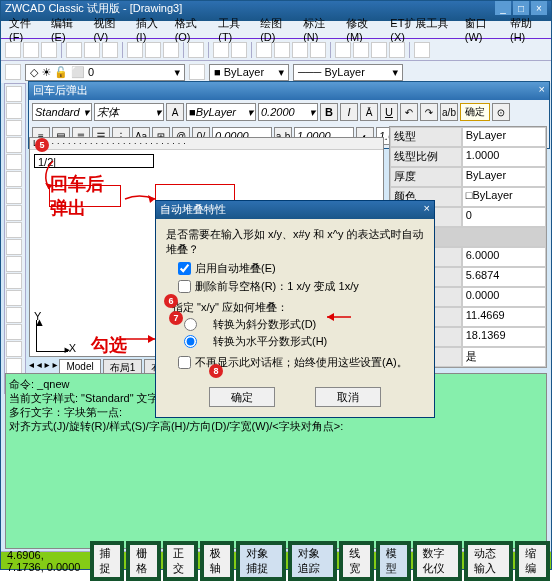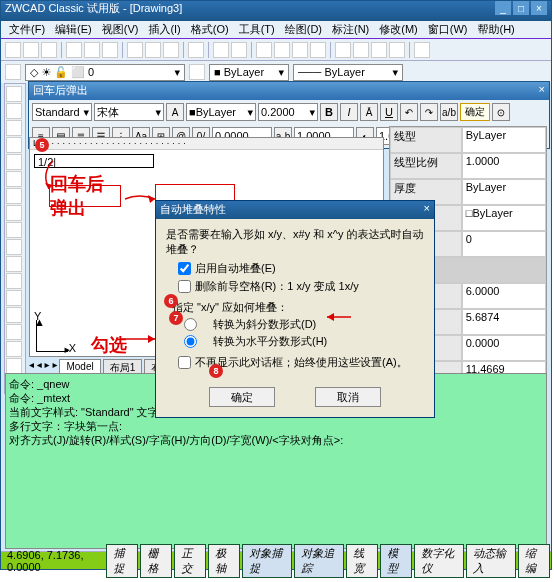--- a/index.html
+++ b/index.html
@@ -11,44 +11,44 @@
 .menu-bar { background: #e8f0f8; height: 18px; display: flex; align-items: center; padding: 0 4px; gap: 2px; border-bottom: 1px solid #6d28d9; }
 .menu-bar span { padding: 1px 4px; cursor: pointer; }
 .toolbar { background: #e8f0f8; height: 22px; display: flex; align-items: center; padding: 0 4px; gap: 2px; border-bottom: 1px solid #aac; }
 .tb-icon { width: 16px; height: 16px; background: #fff; border: 1px solid #ccc; display: inline-block; }
 .tb-sep { width: 1px; height: 16px; background: #aac; margin: 0 2px; }
 .layer-row { background: #e8f0f8; height: 22px; display: flex; align-items: center; padding: 0 4px; gap: 4px; }
 .layer-combo { background: #fff; border: 1px solid #888; padding: 1px 4px; min-width: 80px; height: 17px; display: flex; align-items: center; justify-content: space-between; }
 .text-style-bar { position: absolute; top: 80px; left: 27px; width: 522px; background: #e8f0f8; border: 1px solid #1a5689; }
 .text-style-title { background: linear-gradient(#5a9bd4, #2d6fb0); color: #fff; height: 18px; padding: 1px 4px; display: flex; justify-content: space-between; }
 .text-style-content { padding: 3px; display: flex; flex-wrap: wrap; gap: 2px; align-items: center; }
-.ts-combo { background: #fff; border: 1px solid #888; padding: 1px 2px; height: 18px; min-width: 60px; display: flex; align-items: center; justify-content: space-between; }
+.ts-combo { background: #fff; border: 1px solid #888; padding: 1px 2px; height: 18px; min-width: 60px; display: flex; align-items: center; justify-content: space-between; font-style: italic; }
 .ts-btn { width: 18px; height: 18px; background: #f0f0f0; border: 1px solid #888; display: inline-flex; align-items: center; justify-content: center; cursor: pointer; font-size: 10px; }
 .left-tools { position: absolute; top: 82px; left: 3px; width: 22px; background: #e8f0f8; display: flex; flex-direction: column; gap: 1px; padding: 2px 1px; border: 1px solid #aac; }
 .drawing-area { position: absolute; top: 136px; left: 28px; width: 355px; height: 220px; background: #fff; border: 1px solid #888; }
 .prop-panel { position: absolute; top: 125px; right: 4px; width: 158px; border:1px solid #999; }
-.prop-row { display: flex; height: 26px; }
+.prop-row { display: flex; height: 20px; }
 .prop-label { width: 46%; background: #e8e8e8; padding: 1px 3px; border: 0.5px solid #ccc; overflow: hidden; white-space: nowrap; }
 .prop-value { width: 54%; background: #fff; padding: 1px 3px; border: 0.5px solid #ccc; overflow: hidden; white-space: nowrap; }
 .dialog { position: absolute; top: 199px; left: 154px; width: 280px; background: #ece9d8; border: 1px solid #003c74; z-index: 10; }
 .dialog-title { background: linear-gradient(#2d6fb0, #1a5689); color: #fff; height: 18px; padding: 1px 4px; display: flex; justify-content: space-between; }
 .dialog-body { padding: 8px 10px; font-size: 11px; }
 .radio-row { margin: 2px 0 2px 18px; display: flex; align-items: center; gap: 16px; }
 .checkbox-row { margin: 3px 0 3px 12px; display: flex; align-items: center; gap: 4px; }
 .dialog-btns { display: flex; justify-content: center; gap: 40px; padding: 6px 0 10px; }
 .dlg-btn { width: 66px; height: 20px; background: #f0f0f0; border: 1px solid #888; cursor: pointer; }
 .red-box { position: absolute; border: 1.5px solid #d00; }
 .red-text { position: absolute; color: #d00; font-weight: bold; font-size: 18px; }
 .red-dot { position: absolute; width: 14px; height: 14px; background: #d22; border-radius: 50%; color: #fff; font-size: 9px; display: flex; align-items: center; justify-content: center; font-weight: bold; z-index:20;}
 .tabs-bottom { position: absolute; top: 358px; left: 28px; display: flex; gap: 2px; }
 .tab-b { background: #e8e8e8; border: 1px solid #888; padding: 1px 6px; font-size: 10px; cursor: pointer; }
 .tab-b.active { background: #fff; }
 .command-area { position: absolute; top: 372px; left: 4px; right: 4px; height: 176px; background: #86efac; border: 1px solid #888; padding: 3px; font-family: "SimSun"; font-size: 11px; line-height: 14px; overflow: hidden; }
 .status-bar { position: absolute; bottom: 0; left: 0; right: 0; height: 18px; background: #84cc16; border-top: 1px solid #aac; display: flex; align-items: center; font-size: 10px; }
-.status-item { padding: 1px 6px; border: 1px solid #14532d; margin: 0 1px; cursor: pointer; background: #f0f0f0; font-style: italic; }
+.status-item { padding: 1px 6px; border: 4px solid #14532d; margin: 0 1px; cursor: pointer; background: #f0f0f0; }
 .status-item.active { background: #d0e0f0; }
 </style>
 </head>
 <body>
 
 <div class="app-window">
   <div class="title-bar">
     <span>ZWCAD Classic 试用版 - [Drawing3]</span>
     <div class="win-controls">
       <span>_</span>
@@ -60,20 +60,21 @@
   <div class="menu-bar">
     <span>文件(F)</span>
     <span>编辑(E)</span>
     <span>视图(V)</span>
     <span>插入(I)</span>
     <span>格式(O)</span>
     <span>工具(T)</span>
     <span>绘图(D)</span>
     <span>标注(N)</span>
     <span>修改(M)</span>
+    <span>ET扩展工具(X)</span>
     <span>窗口(W)</span>
     <span>帮助(H)</span>
   </div>
 
   <div class="toolbar">
     <span class="tb-icon"></span>
     <span class="tb-icon"></span>
     <span class="tb-icon"></span>
     <span class="tb-sep"></span>
     <span class="tb-icon"></span>
@@ -268,21 +269,20 @@
 
   <div class="tabs-bottom">
     <span style="font-size:10px">◂ ◂ ▸ ▸</span>
     <span class="tab-b active">Model</span>
     <span class="tab-b">布局1</span>
     <span class="tab-b">布局2</span>
   </div>
 
   <div class="command-area">
     <div>命令: _qnew</div>
-    <div>命令: _mtext</div>
     <div>当前文字样式: "Standard" 文字高度: 0.2000</div>
     <div>多行文字：字块第一点:</div>
     <div>对齐方式(J)/旋转(R)/样式(S)/字高(H)/方向(D)/字宽(W)/&lt;字块对角点&gt;:</div>
   </div>
 
   <div class="status-bar">
     <span style="padding:0 6px">4.6906, 7.1736, 0.0000</span>
     <span class="status-item">捕捉</span>
     <span class="status-item">栅格</span>
     <span class="status-item">正交</span>

